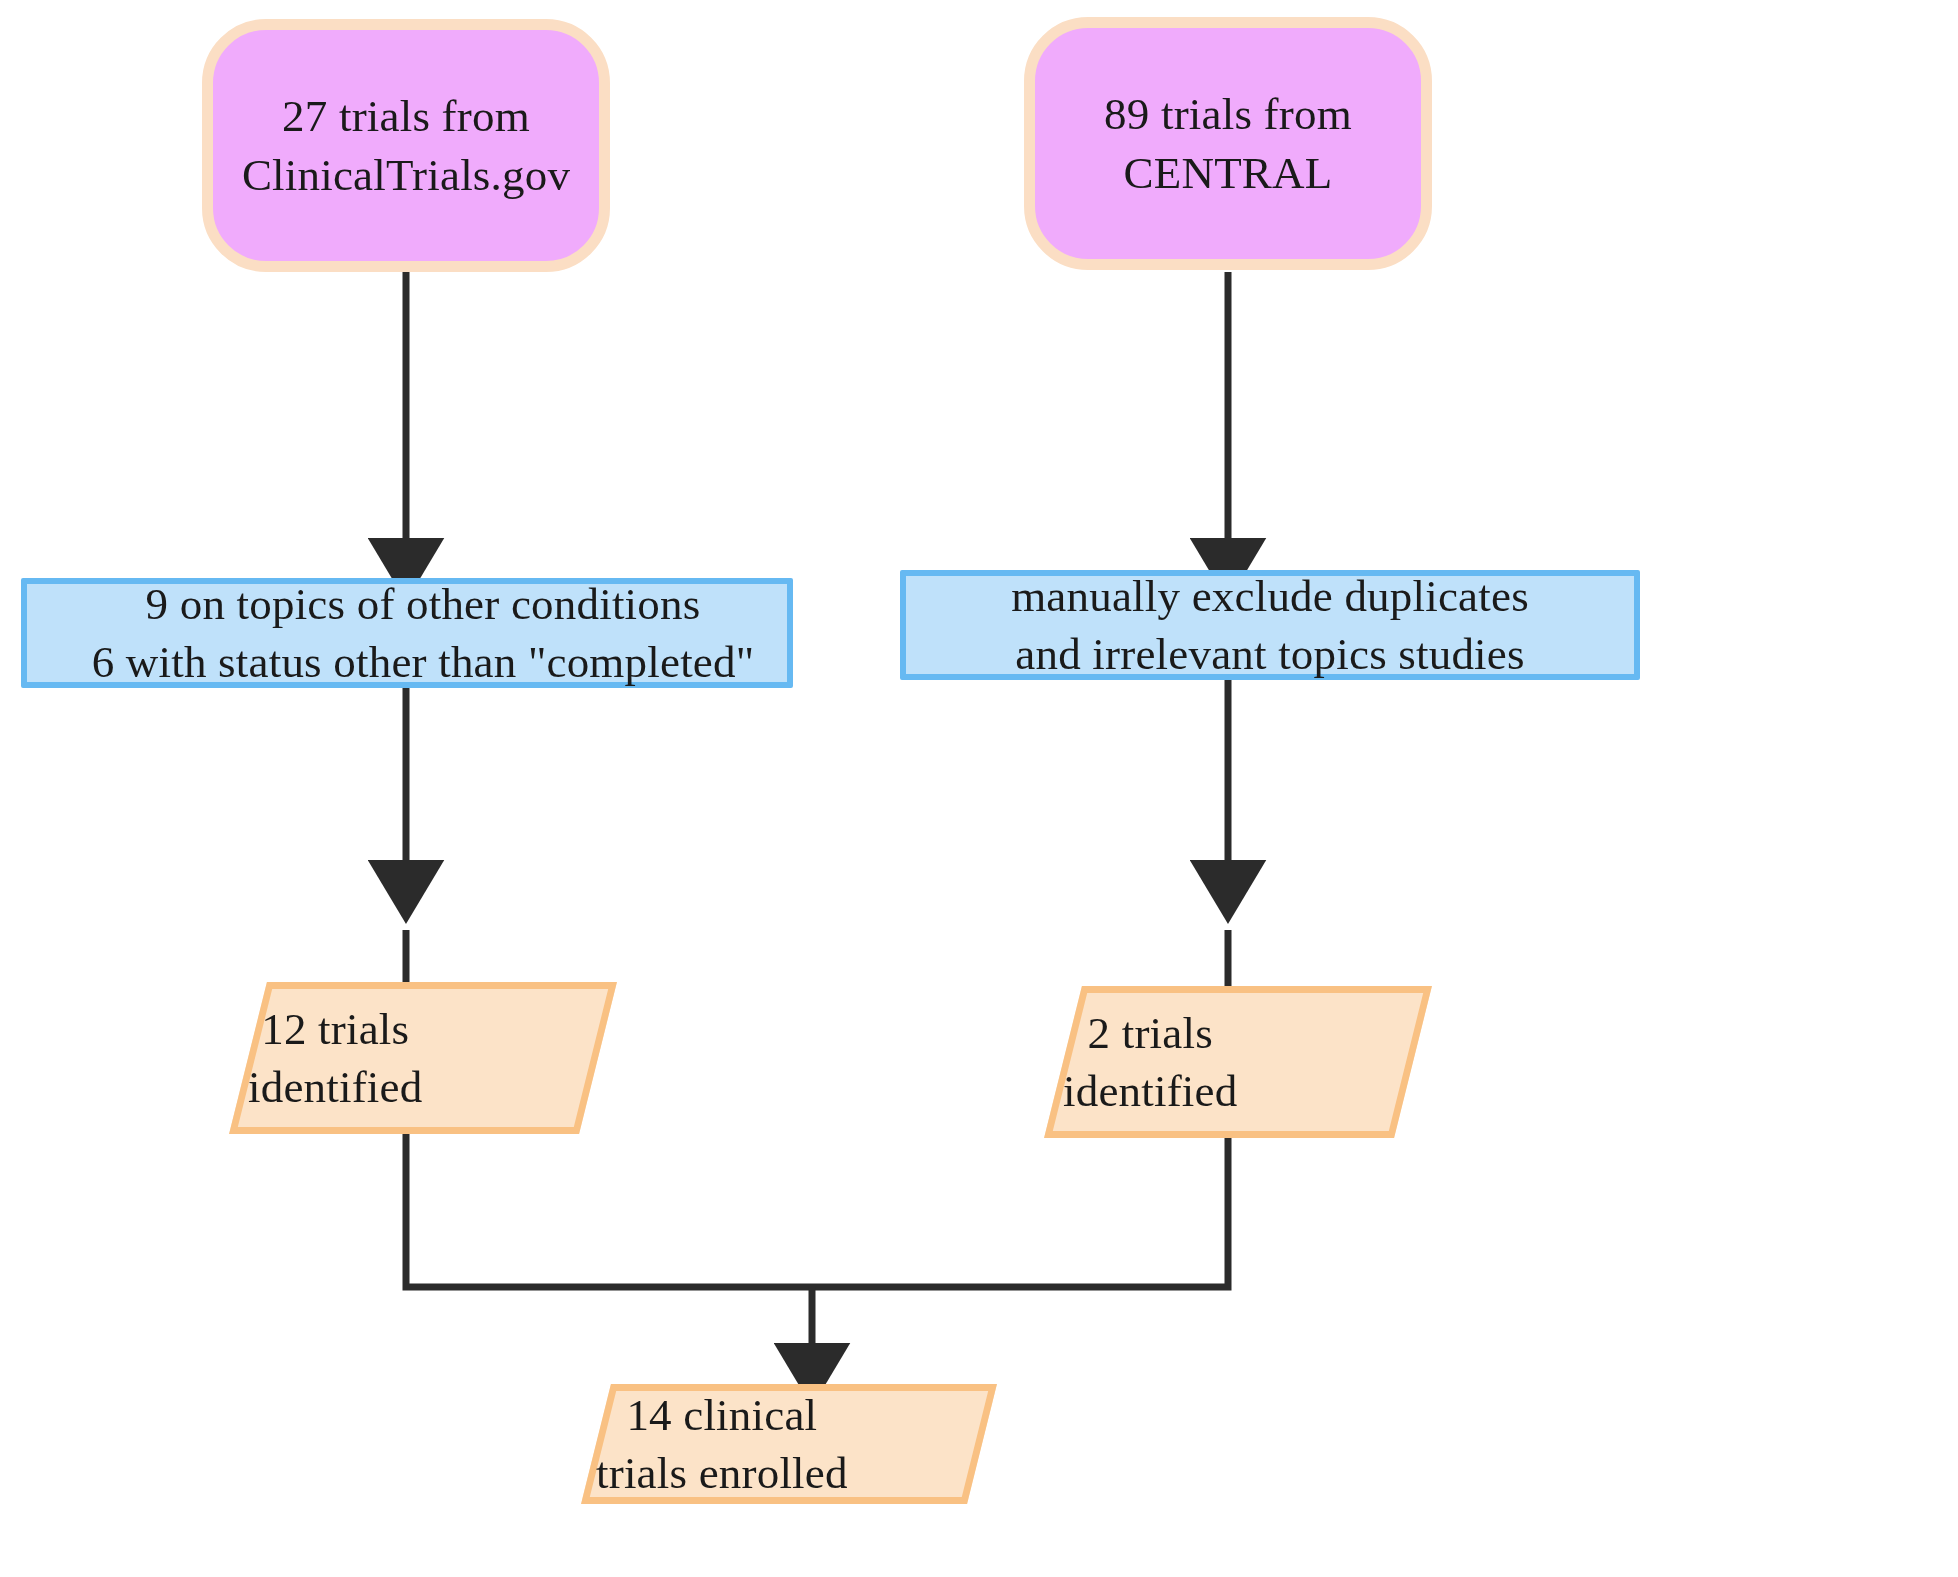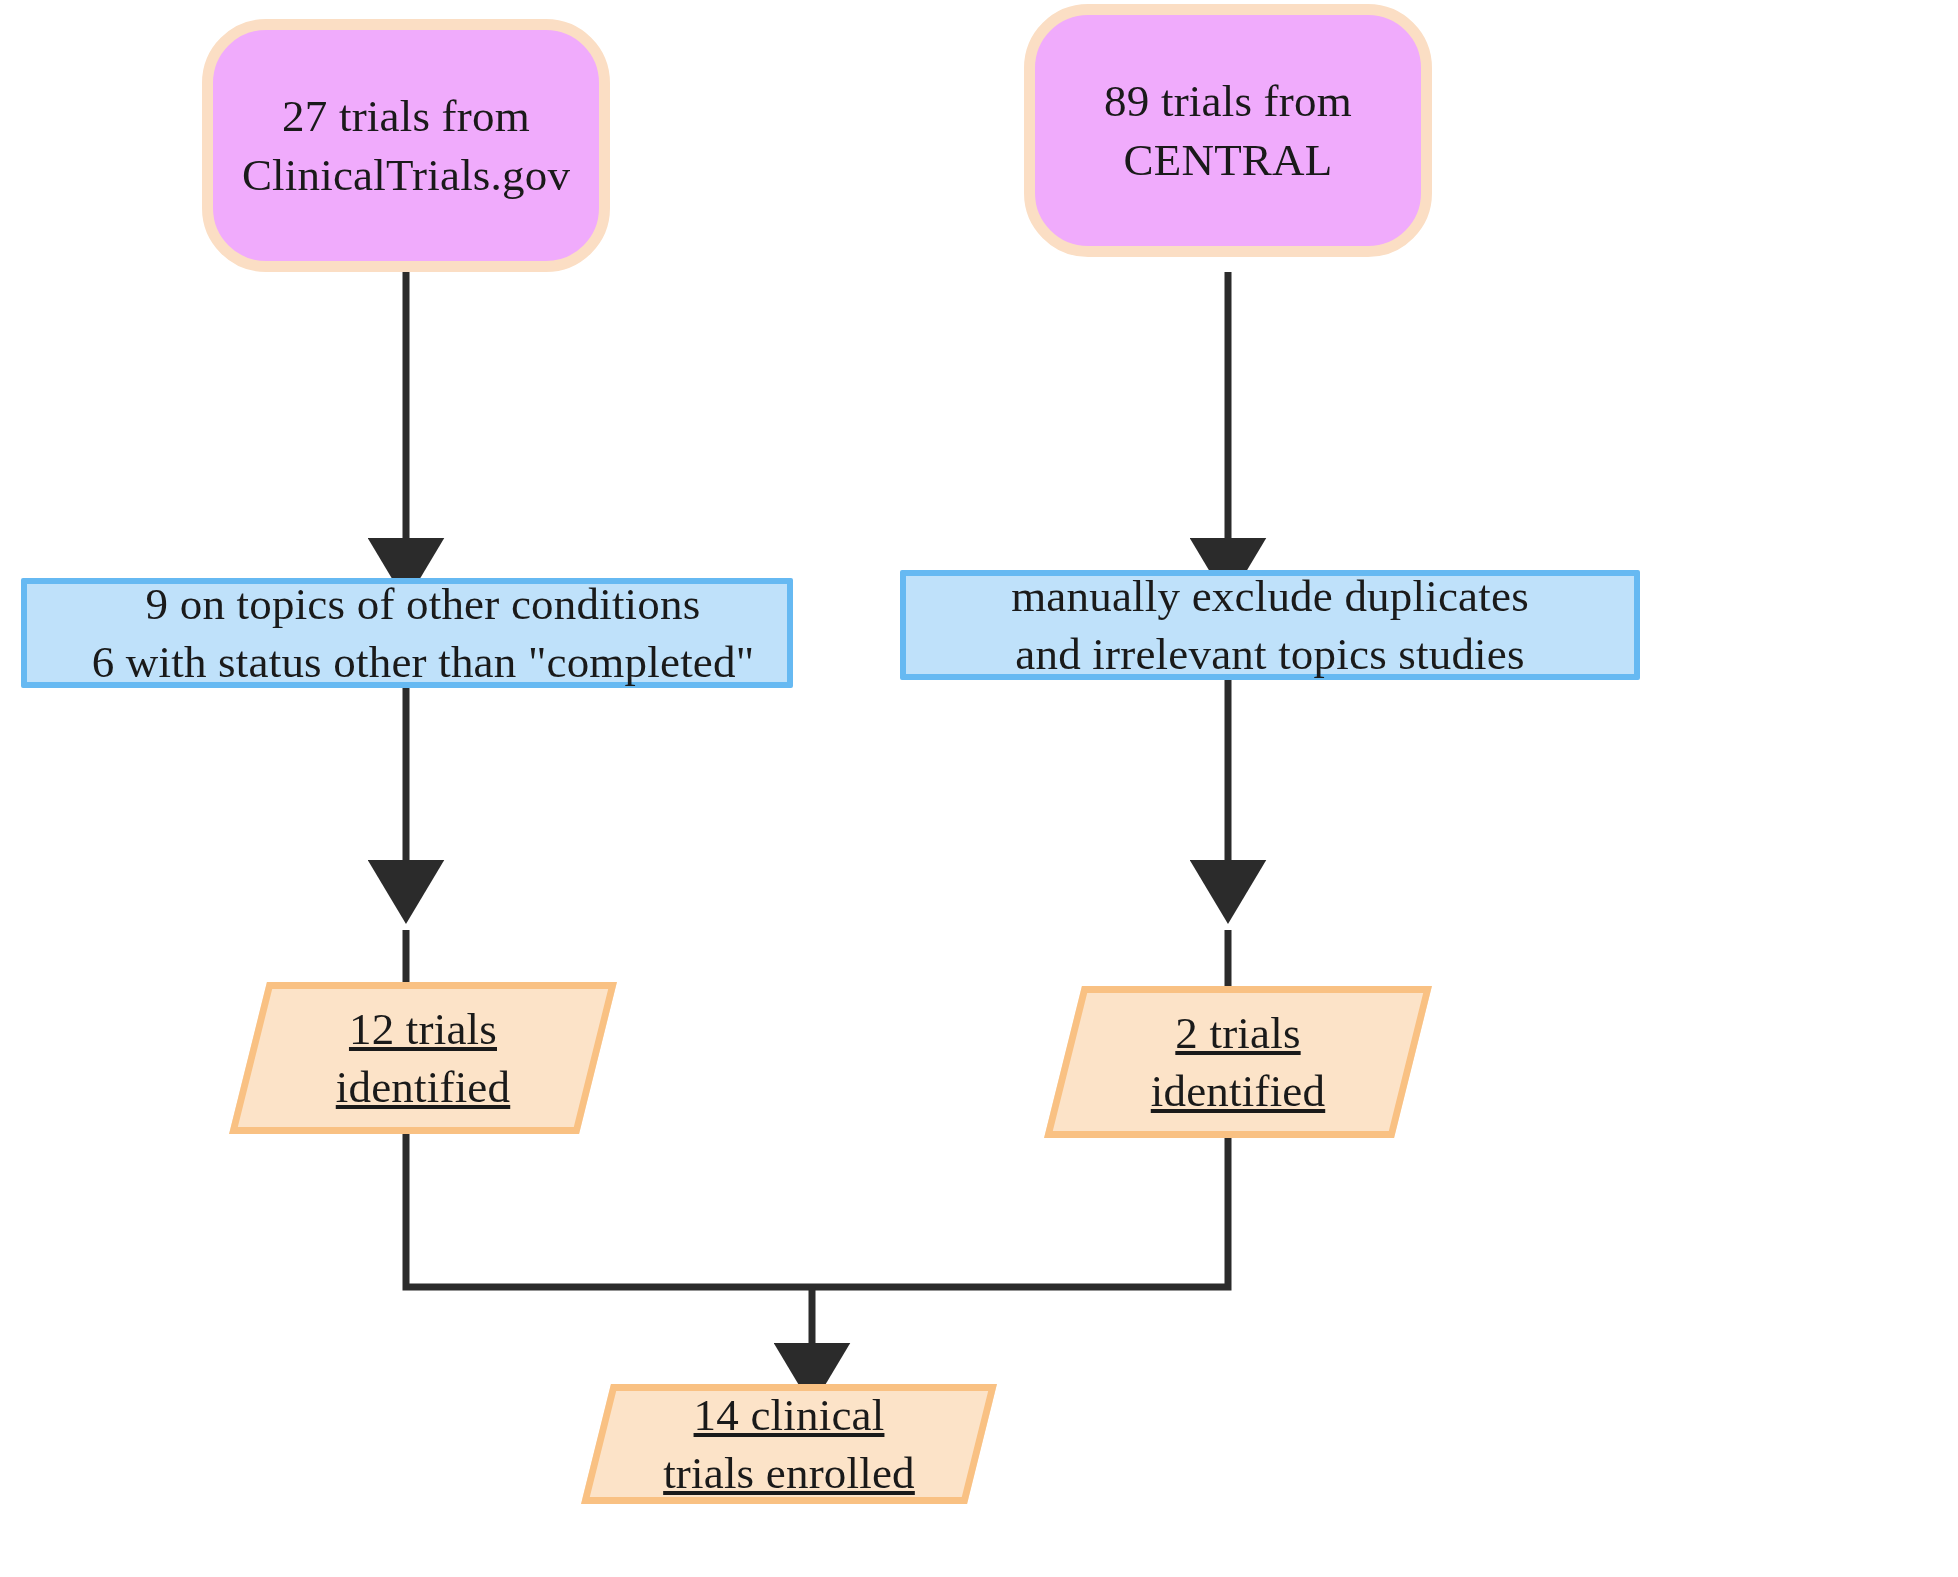--- a/index.html
+++ b/index.html
@@ -56,22 +56,21 @@
     border: 6px solid #66B9F2;
     border-radius: 2px;
   }
   .process .node-text { font-size: 45px; }
 
   
   .para-wrap {
     position: absolute;
     display: flex;
     align-items: center;
-    justify-content: center;
-    text-decoration: underline;
+    justify-content: flex-start;
   }
   .para-shape {
     position: absolute;
     left: 0; top: 0;
     width: 100%;
     height: 100%;
     background: #FCE3C8;
     border: 7px solid #F9C183;
     transform: skewX(-14deg);
     box-sizing: border-box;
@@ -111,21 +110,21 @@
     <path d="M 1228,930 L 1228,1287 L 812,1287" stroke="#2b2b2b" stroke-width="7" fill="none" stroke-linejoin="miter"></path>
 
     <path d="M 812,1287 L 812,1365" stroke="#2b2b2b" stroke-width="7" fill="none" marker-end="url(#arrowhead)"></path>
   </svg>
 
   <div class="node stadium" style="left:202px; top:19px; width:408px; height:253px;">
     <div class="node-text">27 trials from
 ClinicalTrials.gov</div>
   </div>
 
-  <div class="node stadium" style="left:1024px; top:4px; width:408px; height:253px;">
+  <div class="node stadium" style="left:1024px; top:17px; width:408px; height:253px;">
     <div class="node-text">89 trials from
 CENTRAL</div>
   </div>
 
   <div class="node process" style="left:21px; top:578px; width:772px; height:110px;padding-left:32px;">
     <div class="node-text">9 on topics of other conditions
 6 with status other than "completed"</div>
   </div>
 
   <div class="node process" style="left:900px; top:570px; width:740px; height:110px;">

